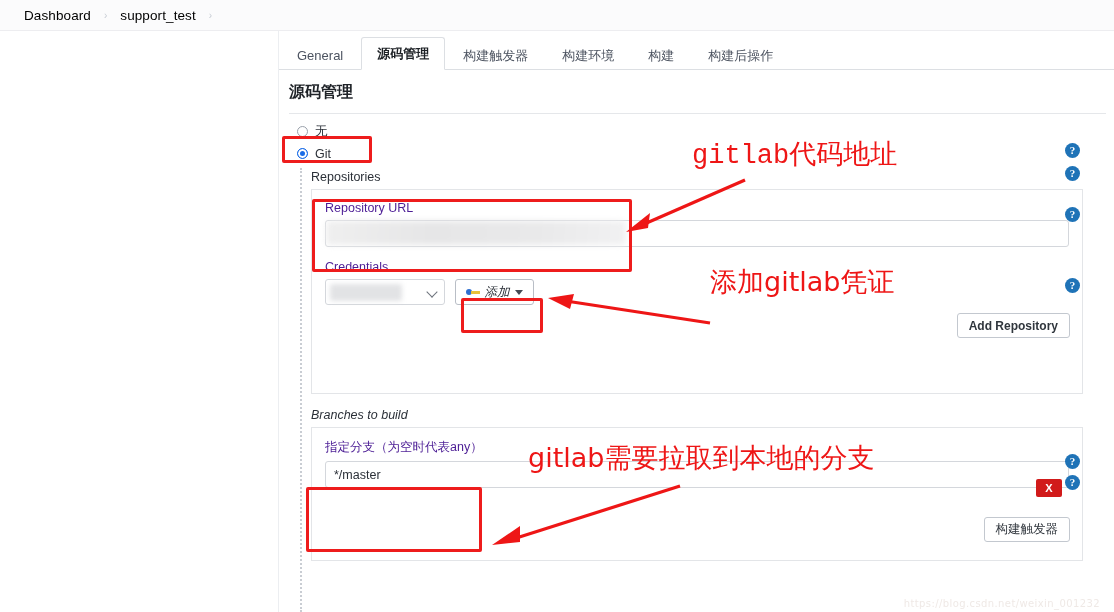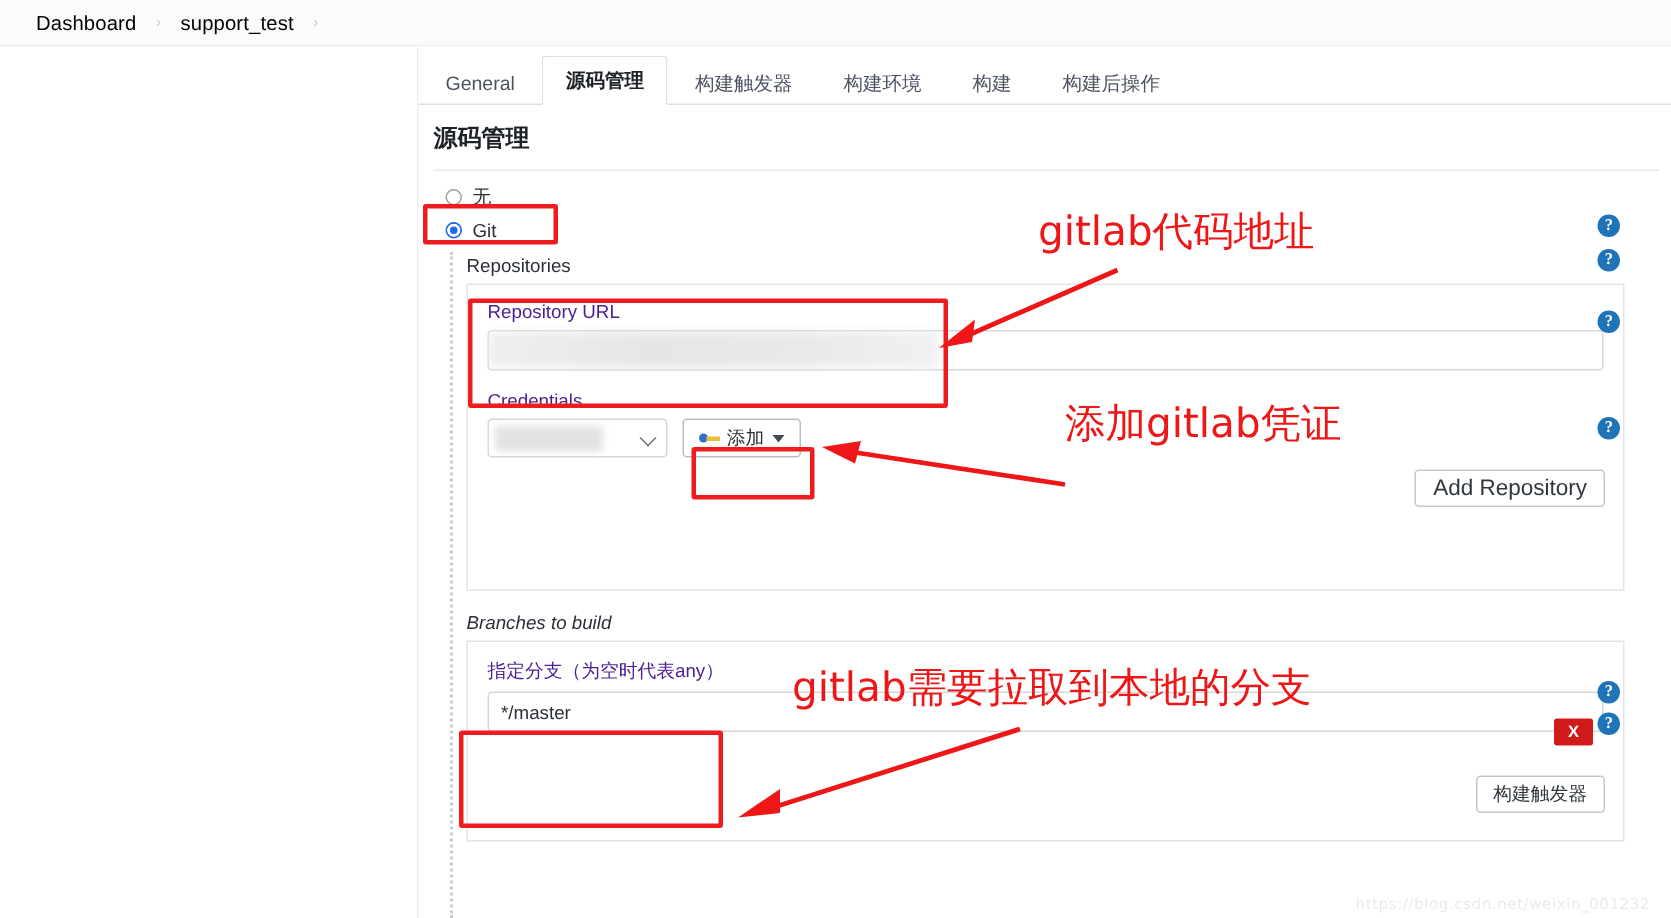--- a/index.html
+++ b/index.html
@@ -166,40 +166,41 @@
   }
 
   .addbtn {
     display:inline-flex; align-items:center; gap:4px;
     height:26px; padding:0 10px;
     border:1px solid #b9bec6; border-radius:3px;
     background:#fff; color:#2b3038;
     font-size:12.5px;
     vertical-align:middle;
     margin-left:6px;
+    font-style:italic;
   }
   .keyicon { display:inline-block; width:14px; height:10px; position:relative; }
   .keyicon::before {
     content:""; position:absolute; left:0; top:2px;
     width:6px; height:6px; border-radius:50%; background:#2f6fd0;
   }
   .keyicon::after {
     content:""; position:absolute; left:5px; top:4px;
     width:9px; height:2.5px; background:#e8c13a;
   }
   .bcaret {
     width:0;height:0;border-left:4px solid transparent;border-right:4px solid transparent;
     border-top:5px solid #444a53; margin-left:2px;
   }
 
   .btn {
     height:25px; padding:0 11px;
     border:1px solid #c3c8cf; border-radius:3px;
     background:#fff; color:#30363d;
-    font-size:15px; font-weight:400;
+    font-size:12px; font-weight:700;
     display:inline-flex; align-items:center; justify-content:center;
     white-space:nowrap;
   }
   .btn.cn { font-weight:400; font-size:12.5px; }
 
   .right-btn-row { display:flex; justify-content:flex-end; padding-right:12px; }
 
   
   .help {
     position:absolute; width:15px; height:15px; border-radius:50%;
@@ -322,21 +323,21 @@
 
     <div class="xbadge" style="left:757px; top:448px;">X</div>
 
   </div>
 
   <div class="redbox" style="left:282px; top:136px; width:90px; height:27px;"></div>
   <div class="redbox" style="left:312px; top:199px; width:320px; height:73px;"></div>
   <div class="redbox" style="left:461px; top:298px; width:82px; height:35px;"></div>
   <div class="redbox" style="left:306px; top:487px; width:176px; height:65px;"></div>
 
-  <div class="anno" style="left:692px; top:136px;">gitlab代码地址</div>
+  <div class="anno" style="left:692px; top:136px;font-family:Liberation Mono, monospace;">gitlab代码地址</div>
   <div class="anno" style="left:710px; top:264px;">添加gitlab凭证</div>
   <div class="anno" style="left:528px; top:440px;">gitlab需要拉取到本地的分支</div>
 
   <svg class="arrow" style="left:620px; top:175px;" width="130" height="60" viewBox="0 0 130 60">
     <line x1="125" y1="5" x2="22" y2="50" stroke="#ee1616" stroke-width="3.2"></line>
     <polygon points="6,57 30,38 28,53" fill="#ee1616"></polygon>
   </svg>
 
   <svg class="arrow" style="left:540px; top:290px;" width="175" height="40" viewBox="0 0 175 40">
     <line x1="170" y1="33" x2="26" y2="11" stroke="#ee1616" stroke-width="3.2"></line>

